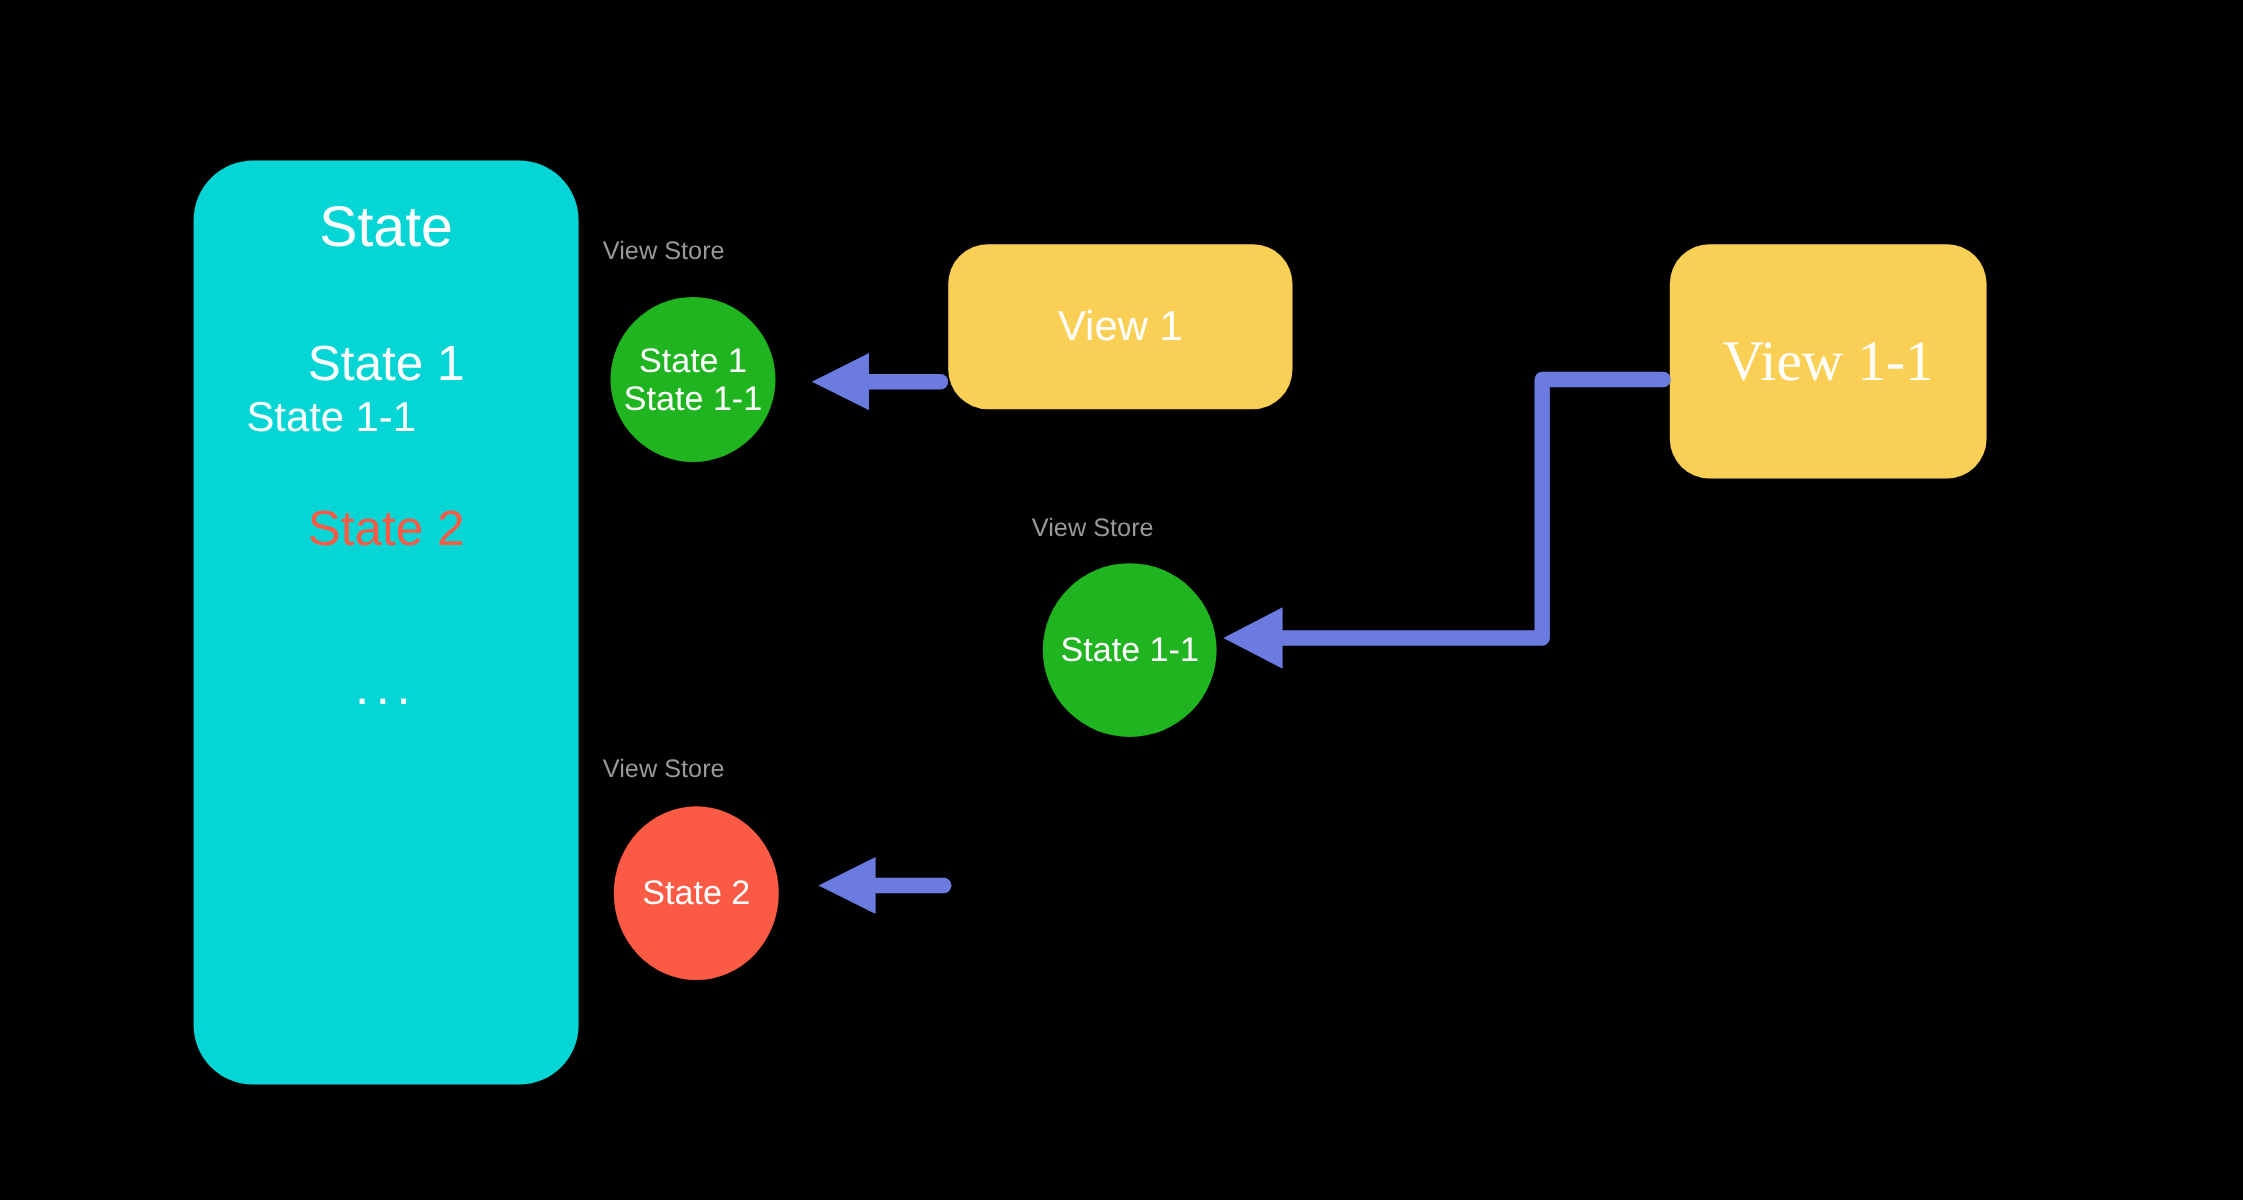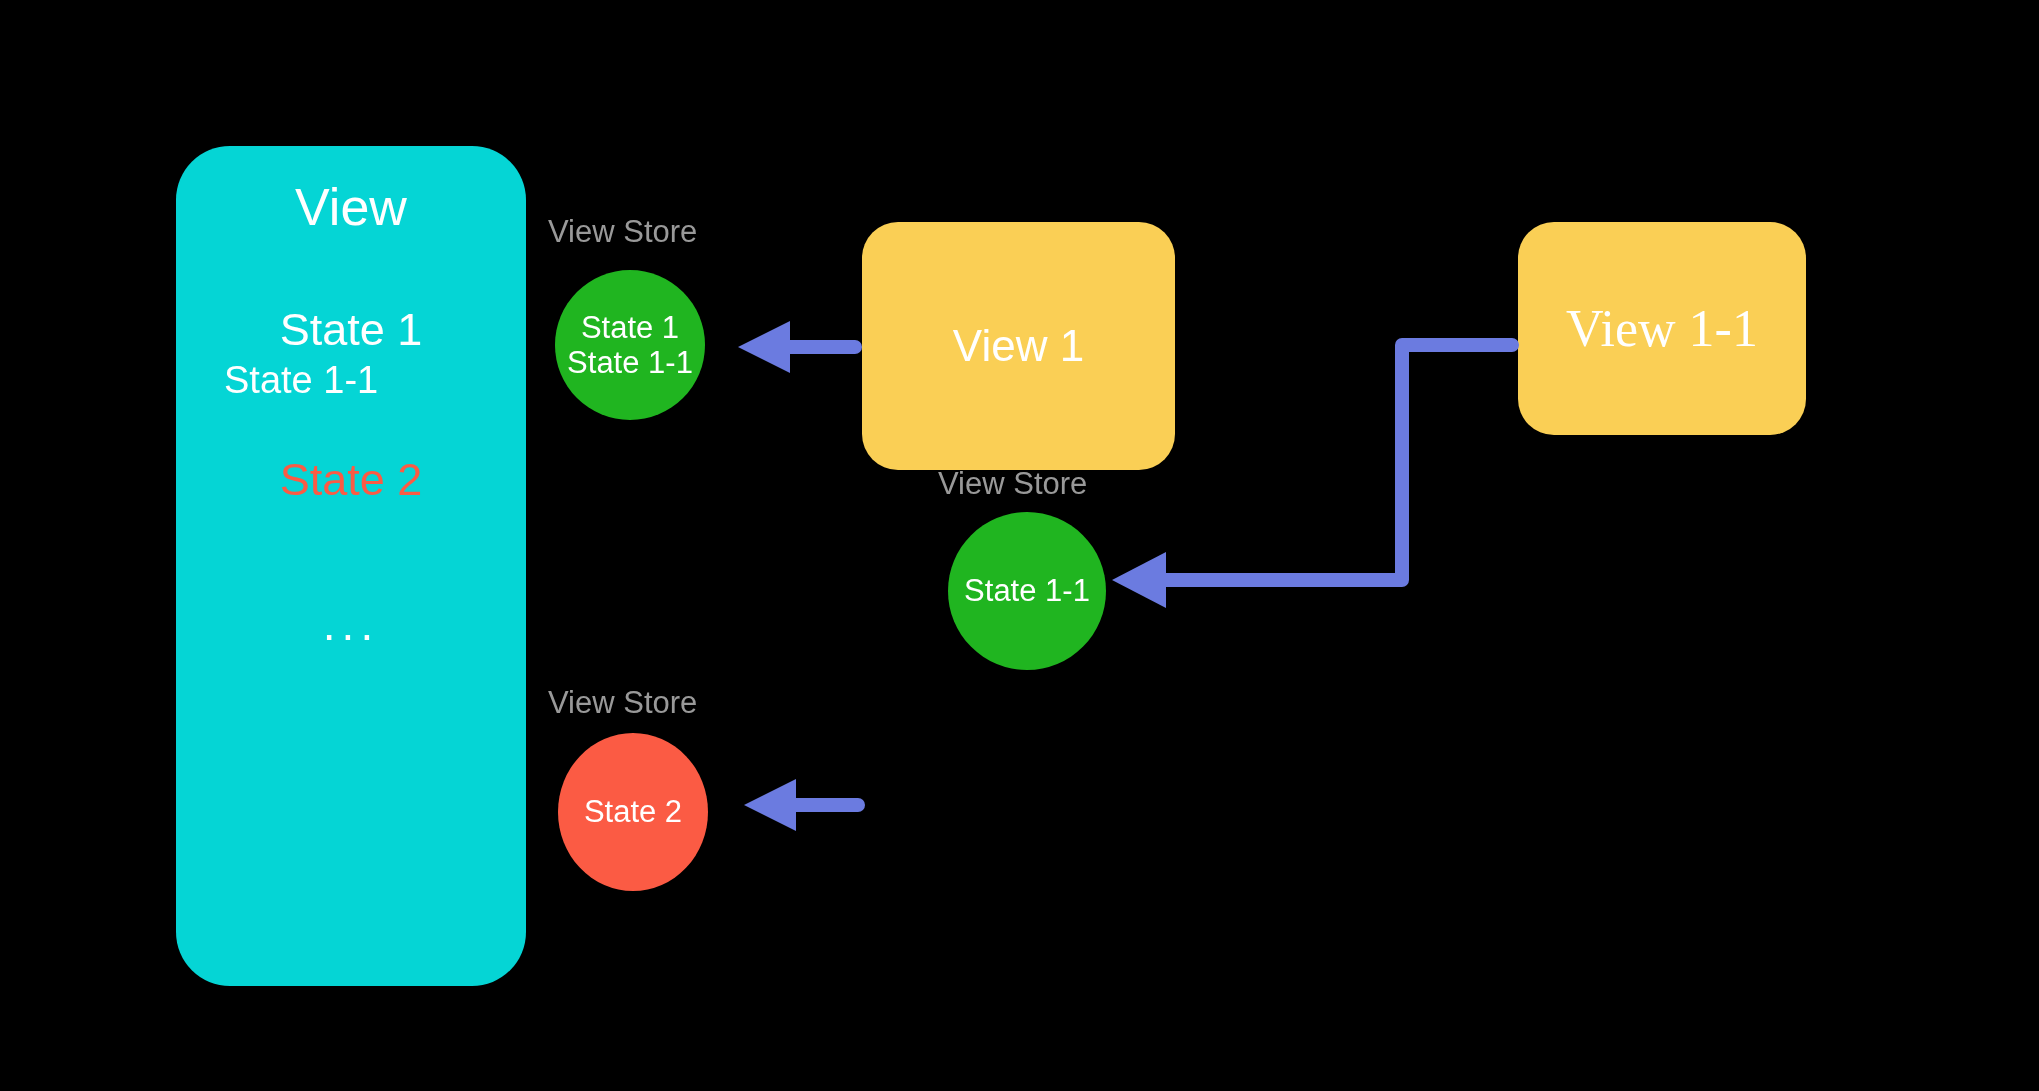--- a/index.html
+++ b/index.html
@@ -81,21 +81,21 @@
     font-size: 46px;
     letter-spacing: 6px;
     line-height: 1;
     white-space: nowrap;
   }
 
   
   .vs-label {
     position: absolute;
     color: #999999;
-    font-size: 31px;
+    font-size: 23px;
     white-space: nowrap;
     line-height: 1;
   }
 
   
   .circle {
     position: absolute;
     border-radius: 50%;
     display: flex;
     flex-direction: column;
@@ -141,22 +141,22 @@
     white-space: nowrap;
     line-height: 1;
   }
   .view-yellow { background: #FACF55; }
   .view-red    { background: #FB5B44; }
 
   .v-view1 {
     left: 862px;
     top: 222px;
     width: 313px;
-    height: 248px;
-    font-size: 44px;
+    height: 150px;
+    font-size: 38px;
   }
   .v-view11 {
     left: 1518px;
     top: 222px;
     width: 288px;
     height: 213px;
     font-size: 52px;
     font-family: Liberation Serif, serif;
   }
   .v-view2 {
@@ -176,21 +176,21 @@
     height: 1091px;
     pointer-events: none;
   }
 </style>
 </head>
 <body>
 
 <div id="stage">
 
   <div class="store-panel">
-    <div class="store-title">View</div>
+    <div class="store-title">State</div>
     <div class="store-state1">State 1</div>
     <div class="store-state11">State 1-1</div>
     <div class="store-state2">State 2</div>
     <div class="store-ellipsis">...</div>
   </div>
 
   <div class="vs-label" style="left:548px; top:216px;">View Store</div>
   <div class="circle circle-green c-state1-1">
     <span>State 1</span>
     <span>State 1-1</span>

